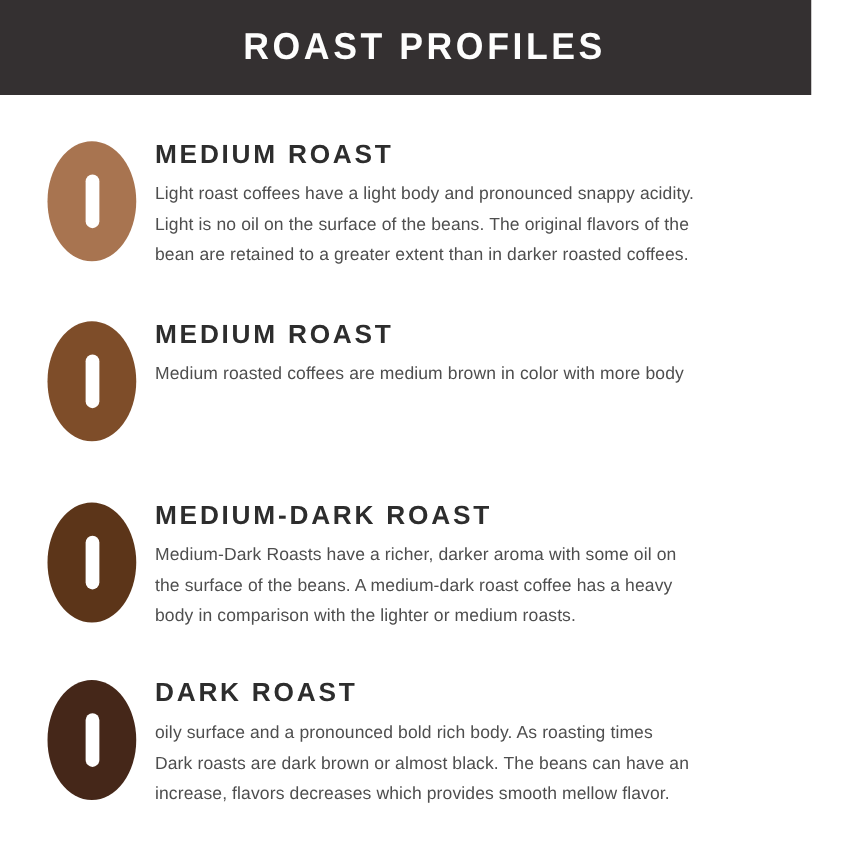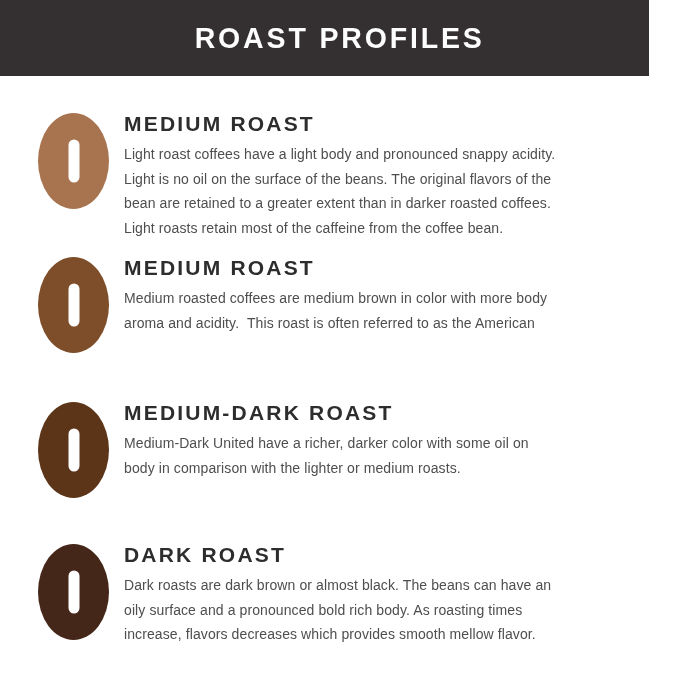--- a/index.html
+++ b/index.html
@@ -49,51 +49,50 @@
 
   <section class="roast" id="sec-0">
     <span class="bean" style="background: rgb(168, 116, 80);">
       <span class="slit"></span>
     </span>
     <div class="txt">
       <h2>MEDIUM ROAST</h2>
       <p class="line">Light roast coffees have a light body and pronounced snappy acidity.</p>
       <p class="line">Light is no oil on the surface of the beans. The original flavors of the</p>
       <p class="line">bean are retained to a greater extent than in darker roasted coffees.</p>
-      <p class="line">Light roasts retain most of the caffeine from the coffee bean.</p>
     </div>
   </section>
 
   <section class="roast" id="sec-1">
     <span class="bean" style="background: rgb(126, 77, 41);">
       <span class="slit"></span>
     </span>
     <div class="txt">
       <h2>MEDIUM ROAST</h2>
       <p class="line">Medium roasted coffees are medium brown in color with more body</p>
-      <p class="line">aroma and acidity.  This roast is often referred to as the American</p>
     </div>
   </section>
 
   <section class="roast" id="sec-2">
     <span class="bean" style="background: rgb(92, 53, 25);">
       <span class="slit"></span>
     </span>
     <div class="txt">
       <h2>MEDIUM-DARK ROAST</h2>
-      <p class="line">Medium-Dark United have a richer, darker color with some oil on</p>
+      <p class="line">Medium-Dark Roasts have a richer, darker aroma with some oil on</p>
+      <p class="line">the surface of the beans. A medium-dark roast coffee has a heavy</p>
       <p class="line">body in comparison with the lighter or medium roasts.</p>
     </div>
   </section>
 
   <section class="roast" id="sec-3">
     <span class="bean" style="background: rgb(69, 39, 25);">
       <span class="slit"></span>
     </span>
     <div class="txt">
       <h2>DARK ROAST</h2>
+      <p class="line">oily surface and a pronounced bold rich body. As roasting times</p>
       <p class="line">Dark roasts are dark brown or almost black. The beans can have an</p>
-      <p class="line">oily surface and a pronounced bold rich body. As roasting times</p>
       <p class="line">increase, flavors decreases which provides smooth mellow flavor.</p>
     </div>
   </section>
 
 </div>
 
 </body></html>

